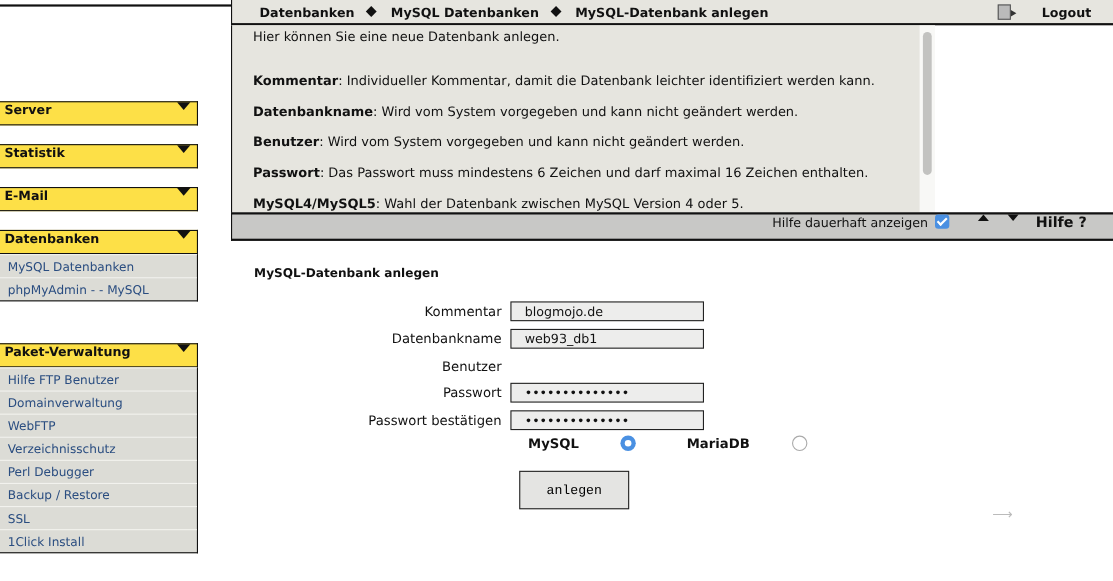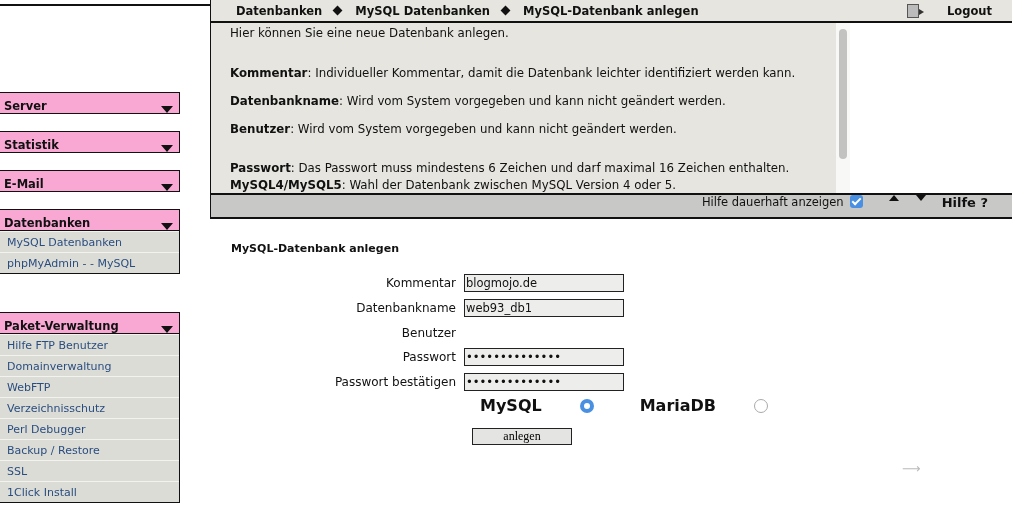--- a/index.html
+++ b/index.html
@@ -2,21 +2,21 @@
 <html><head>
 <meta charset="utf-8">
 <style>
   * { box-sizing: border-box; margin: 0; padding: 0; }
   html, body { width: 1012px; height: 528px; overflow: hidden; background: #ffffff; }
   body { font-family: "DejaVu Sans", "Liberation Sans", sans-serif; font-size: 12px; color: #111; position: relative; }
 
   
   .logo-area { position: absolute; left: 0; top: 4px; width: 210px; height: 80px; border-top: 2px solid #111; background: #fff; }
   .nav-group { position: absolute; left: 0; width: 180px; }
-  .nav-head { height: 22px; border: 1px solid #111; border-left: none; background: #f9a8d4; display: flex; align-items: flex-end; justify-content: space-between; padding: 0 4px 0 4px; font-weight: bold; font-size: 11.5px; cursor: pointer; }
+  .nav-head { height: 22px; border: 1px solid #111; border-left: none; background: #fde047; display: flex; align-items: flex-start; justify-content: space-between; padding: 0 4px 0 4px; font-weight: bold; font-size: 11.5px; cursor: pointer; }
   .nav-head .tri { width: 0; height: 0; border-left: 6px solid transparent; border-right: 6px solid transparent; border-top: 7px solid #111; margin-right: 2px; }
   .nav-items { border-right: 1px solid #111; border-bottom: 1px solid #111; background: #dcdcd6; }
   .nav-item { height: 21px; line-height: 21px; padding-left: 7px; font-size: 11px; color: #2a4d80; border-top: 1px solid #f2f2ee; cursor: pointer; white-space: nowrap; }
 
   
   .topbar { position: absolute; left: 210px; top: 0; width: 802px; height: 23px; background: #e6e5df; border-left: 1px solid #111; border-bottom: 2px solid #111; display: flex; align-items: center; font-weight: bold; font-size: 11.5px; }
   .crumb { margin-left: 25px; cursor: pointer; }
   .crumb-sep { margin-left: 12px; width: 7px; height: 7px; background: #111; transform: rotate(45deg); }
   .crumb + .crumb-sep { }
   .logout-wrap { position: absolute; right: 20px; top: 0; height: 21px; display: flex; align-items: center; }
@@ -34,27 +34,27 @@
   .helpbar .check { width: 13px; height: 13px; background: #4a90e2; border-radius: 3px; margin-left: 6px; margin-right: 26px; position: relative; }
   .helpbar .check::after { content: ""; position: absolute; left: 4px; top: 1px; width: 3px; height: 7px; border: solid #fff; border-width: 0 2px 2px 0; transform: rotate(45deg); }
   .arrow-up { width: 0; height: 0; border-left: 5px solid transparent; border-right: 5px solid transparent; border-bottom: 6px solid #111; margin-right: 17px; cursor: pointer; }
   .arrow-down { width: 0; height: 0; border-left: 5px solid transparent; border-right: 5px solid transparent; border-top: 6px solid #111; margin-right: 16px; cursor: pointer; }
   .hilfe { font-weight: bold; font-size: 13px; margin-right: 24px; cursor: pointer; }
 
   
   .form-title { position: absolute; left: 231px; top: 242px; font-weight: bold; font-size: 11px; }
   .row { position: absolute; left: 300px; height: 20px; display: flex; align-items: center; }
   .row label { width: 164px; text-align: right; font-size: 12px; padding-right: 8px; }
-  .row input { width: 160px; height: 18px; border: 1px solid #222; background: #ededec; font-family: "DejaVu Sans", sans-serif; font-size: 11.5px; padding-left: 1px; color: #111; }
-  .radio-row { position: absolute; left: 480px; top: 396px; display: flex; align-items: center; font-weight: bold; font-size: 16px; gap: 32px; }
+  .row input { width: 176px; height: 18px; border: 1px solid #222; background: #ededec; font-family: "DejaVu Sans", sans-serif; font-size: 11.5px; padding-left: 12px; color: #111; }
+  .radio-row { position: absolute; left: 480px; top: 396px; display: flex; align-items: center; font-weight: bold; font-size: 12px; gap: 32px; }
   .radio { width: 14px; height: 14px; border-radius: 50%; margin-left: 6px; cursor: pointer; }
   .radio.on { background: #4a90e2; position: relative; }
   .radio.on::after { content: ""; position: absolute; left: 4px; top: 4px; width: 6px; height: 6px; border-radius: 50%; background: #fff; }
   .radio.off { border: 1px solid #aaa; background: #fff; }
-  .submit { position: absolute; left: 472px; top: 428px; width: 100px; height: 17px; border: 1px solid #222; background: #e4e4e2; font-family: Liberation Serif, serif; font-size: 12px; cursor: pointer; }
+  .submit { position: absolute; left: 472px; top: 428px; width: 100px; height: 35px; border: 1px solid #222; background: #e4e4e2; font-family: Liberation Mono, monospace; font-size: 12px; cursor: pointer; }
   .cursor-arrow { position: absolute; left: 902px; top: 461px; color: #bbb; font-size: 13px; }
 </style>
 </head>
 <body>
 
 <div class="logo-area"></div>
 
 <div class="nav-group" style="top:92px">
   <div class="nav-head">
     <span>Server</span>
@@ -110,21 +110,21 @@
     <span class="logout-icon"></span>
     <span>Logout</span>
   </div>
 </div>
 
 <div class="help">
   <p style="top:3px">Hier können Sie eine neue Datenbank anlegen.</p>
   <p style="top:43px"><b>Kommentar</b><span>: Individueller Kommentar, damit die Datenbank leichter identifiziert werden kann.</span></p>
   <p style="top:71px"><b>Datenbankname</b><span>: Wird vom System vorgegeben und kann nicht geändert werden.</span></p>
   <p style="top:99px"><b>Benutzer</b><span>: Wird vom System vorgegeben und kann nicht geändert werden.</span></p>
-  <p style="top:138px"><b>Passwort</b><span>: Das Passwort muss mindestens 6 Zeichen und darf maximal 16 Zeichen enthalten.</span></p>
+  <p style="top:127px"><b>Passwort</b><span>: Das Passwort muss mindestens 6 Zeichen und darf maximal 16 Zeichen enthalten.</span></p>
   <p style="top:155px"><b>MySQL4/MySQL5</b><span>: Wahl der Datenbank zwischen MySQL Version 4 oder 5.</span></p>
   <div class="scrollbar">
     <div class="scroll-thumb"></div>
   </div>
 </div>
 
 <div class="helpbar">
   <span>Hilfe dauerhaft anzeigen</span>
   <span class="check"></span>
   <span class="arrow-up"></span>

